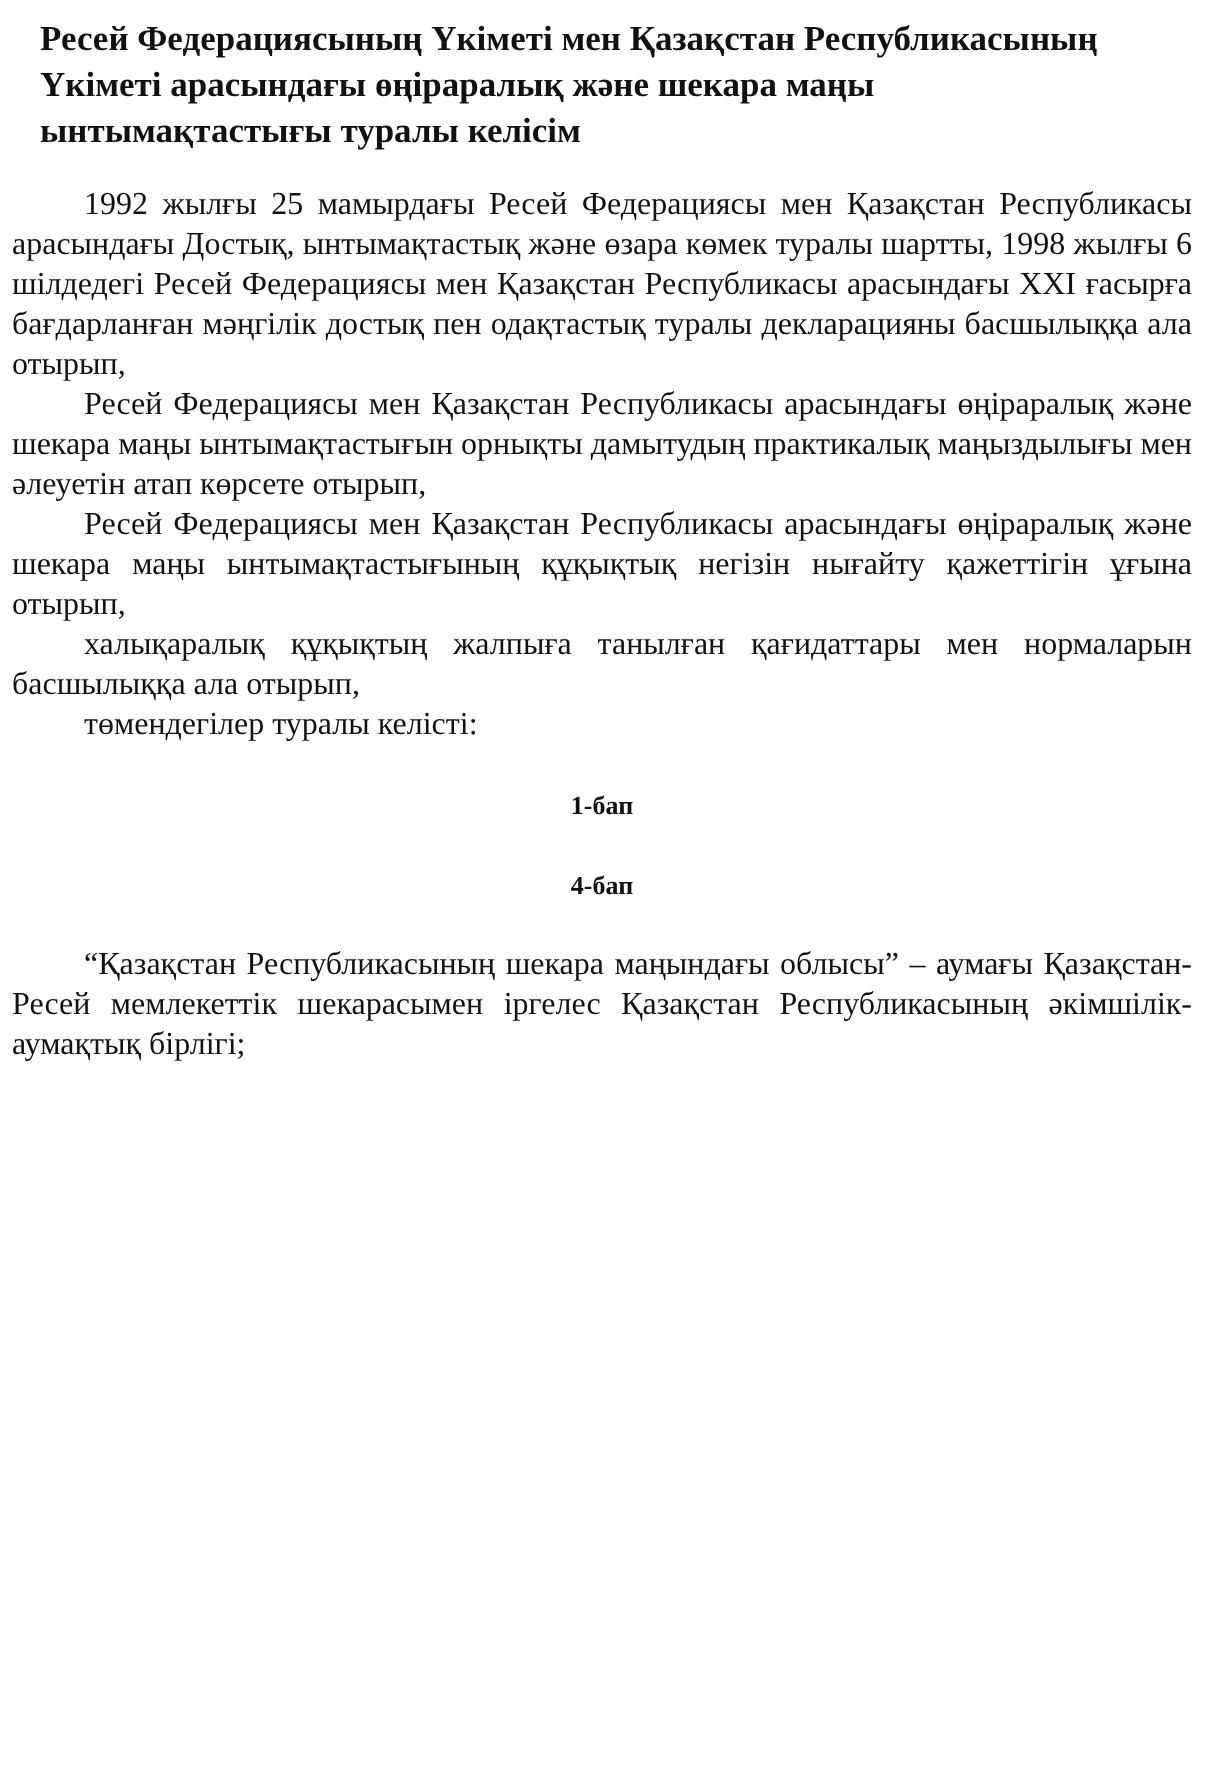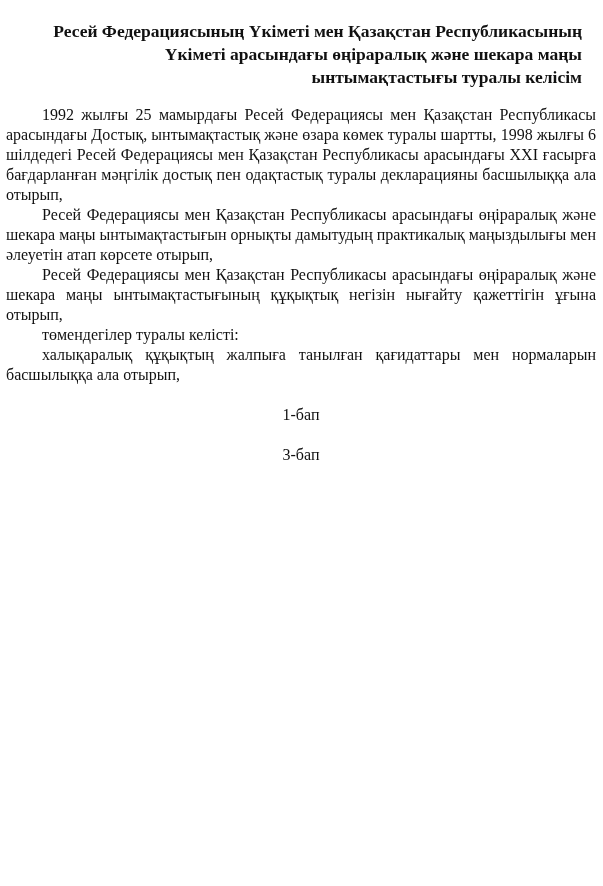--- a/index.html
+++ b/index.html
@@ -15,54 +15,55 @@
     color: #111111;
   }
   .page {
     box-sizing: border-box;
     width: 603px;
     height: 886px;
     padding: 8px 7px 6px 6px;
     background: #ffffff;
   }
   .doc-title {
-    margin: 12px auto 16px auto;
+    margin: 0 auto 16px auto;
     max-width: 562px;
     font-size: 17.5px;
     line-height: 23px;
     font-weight: bold;
-    text-align: right;
+    text-align: left;
   }
   .doc-body {
     font-size: 16px;
     line-height: 20px;
   }
   .para {
     margin: 0;
     text-align: justify;
     text-justify: inter-word;
     text-align-last: left;
     text-indent: 36px;
   }
   .article-heading {
     margin: 20px 0 20px 0;
-    font-size: 16px;
+    font-size: 13px;
     line-height: 20px;
-    font-weight: normal;
+    font-weight: bold;
     text-align: center;
     text-indent: 0;
   }
 </style>
 </head>
 <body>
 
 <div class="page">
   <h1 class="doc-title">Ресей Федерациясының Үкіметі мен Қазақстан Республикасының Үкіметі арасындағы өңіраралық және шекара маңы ынтымақтастығы туралы келісім</h1>
   <div class="doc-body">
       <p class="para">1992 жылғы 25 мамырдағы Ресей Федерациясы мен Қазақстан Республикасы арасындағы Достық, ынтымақтастық және өзара көмек туралы шартты, 1998 жылғы 6 шілдедегі Ресей Федерациясы мен Қазақстан Республикасы арасындағы XXI ғасырға бағдарланған мәңгілік достық пен одақтастық туралы декларацияны басшылыққа ала отырып,</p>
       <p class="para">Ресей Федерациясы мен Қазақстан Республикасы арасындағы өңіраралық және шекара маңы ынтымақтастығын орнықты дамытудың практикалық маңыздылығы мен әлеуетін атап көрсете отырып,</p>
       <p class="para">Ресей Федерациясы мен Қазақстан Республикасы арасындағы өңіраралық және шекара маңы ынтымақтастығының құқықтық негізін нығайту қажеттігін ұғына отырып,</p>
+      <p class="para">халықаралық құқықтың жалпыға танылған қағидаттары мен нормаларын басшылыққа ала отырып,</p>
       <p class="para">төмендегілер туралы келісті:</p>
-      <p class="para">халықаралық құқықтың жалпыға танылған қағидаттары мен нормаларын басшылыққа ала отырып,</p>
       <h2 class="article-heading">1-бап</h2>
-      <h2 class="article-heading">3-бап</h2>
+      <h2 class="article-heading">4-бап</h2>
+      <p class="para">“Қазақстан Республикасының шекара маңындағы облысы” – аумағы Қазақстан-Ресей мемлекеттік шекарасымен іргелес Қазақстан Республикасының әкімшілік-аумақтық бірлігі;</p>
     </div>
 </div>
 
 </body></html>

